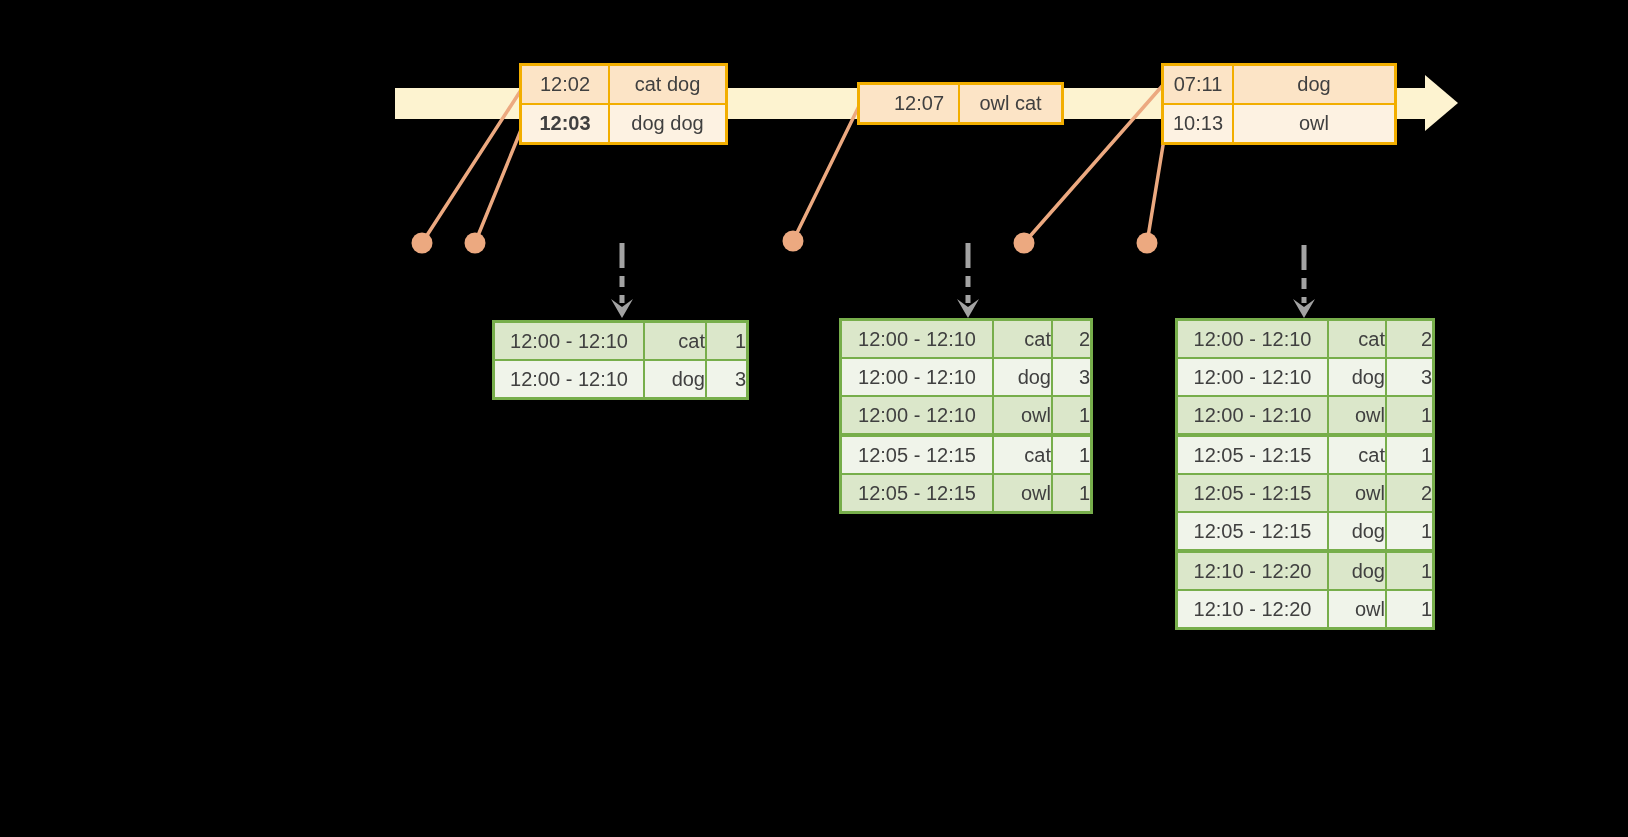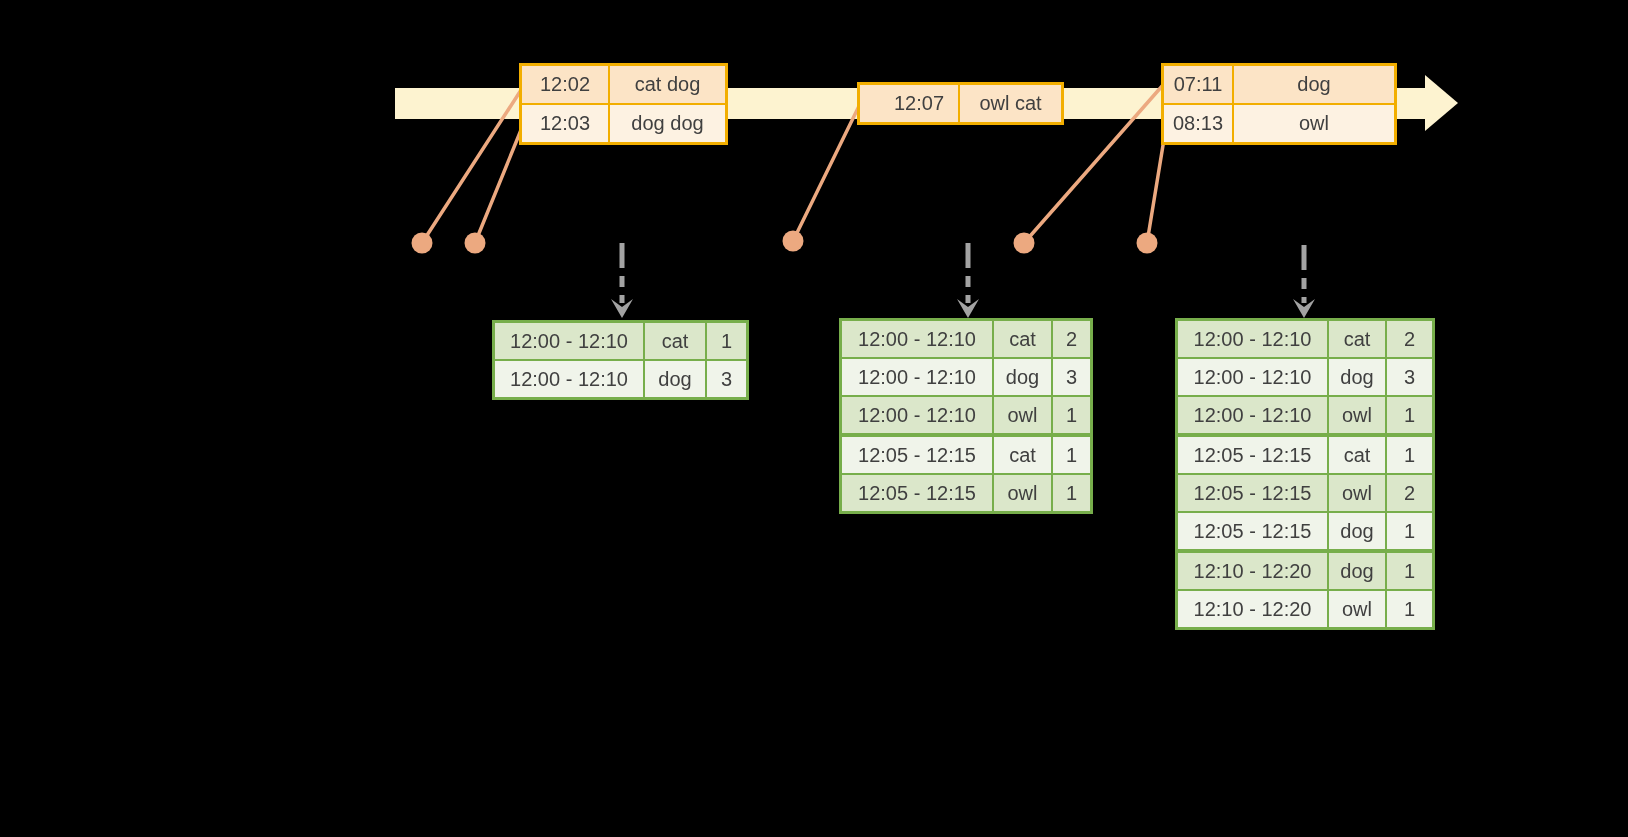--- a/index.html
+++ b/index.html
@@ -44,21 +44,21 @@
   .etable{border:3px solid var(--event-border);}
   .etable .trow + .trow{border-top-color:var(--event-border);}
   .etable .tcell + .tcell{border-left-color:var(--event-border);}
   .etable .tcell{height:37px;line-height:37px;}
   .etable .trow.dark{background:var(--event-row-dark);}
   .etable .trow.light{background:var(--event-row-light);}
 
   
   .gtable{border:3px solid var(--result-border);}
   .gtable .trow + .trow{border-top-color:var(--result-border);}
-  .gtable .tcell + .tcell{border-left-color:var(--result-border);}
+  .gtable .tcell + .tcell{border-left-color:var(--result-border);text-align:right;}
   .gtable .tcell{height:36px;line-height:36px;}
   .gtable .trow.dark{background:var(--result-row-dark);}
   .gtable .trow.light{background:var(--result-row-light);}
 </style>
 </head>
 <body>
 
 <div class="canvas">
 
   <svg class="gfx" width="1628" height="837" viewBox="0 0 1628 837">
@@ -93,39 +93,39 @@
       <path d="M 1293 299 L 1304 318 L 1315 299 L 1304 307 Z" fill="var(--arrow-gray)"></path>
     </g>
   </svg>
 
   <div class="dtable etable" style="left:519px;top:63px;">
       <div class="trow dark">
         <div class="tcell" style="width: 86px;">12:02</div>
         <div class="tcell" style="width: 115px;">cat dog</div>
       </div>
       <div class="trow light">
-        <div class="tcell" style="width: 86px;">12:03</div>
+        <div class="tcell" style="width: 86px; font-weight: bold;">12:03</div>
         <div class="tcell" style="width: 115px;">dog dog</div>
       </div>
     </div>
 
   <div class="dtable etable" style="left:857px;top:82px;">
       <div class="trow dark">
         <div class="tcell" style="width: 78px; margin-left: 20px;">12:07</div>
         <div class="tcell" style="width: 101px;">owl cat</div>
       </div>
     </div>
 
   <div class="dtable etable" style="left:1161px;top:63px;">
       <div class="trow dark">
         <div class="tcell" style="width: 68px;">07:11</div>
         <div class="tcell" style="width: 160px;">dog</div>
       </div>
       <div class="trow light">
-        <div class="tcell" style="width: 68px;">08:13</div>
+        <div class="tcell" style="width: 68px;">10:13</div>
         <div class="tcell" style="width: 160px;">owl</div>
       </div>
     </div>
 
   <div class="dtable gtable" style="left:492px;top:320px;">
       <div class="trow dark">
         <div class="tcell" style="width: 148px;">12:00 - 12:10</div>
         <div class="tcell" style="width: 60px;">cat</div>
         <div class="tcell" style="width: 39px;">1</div>
       </div>

